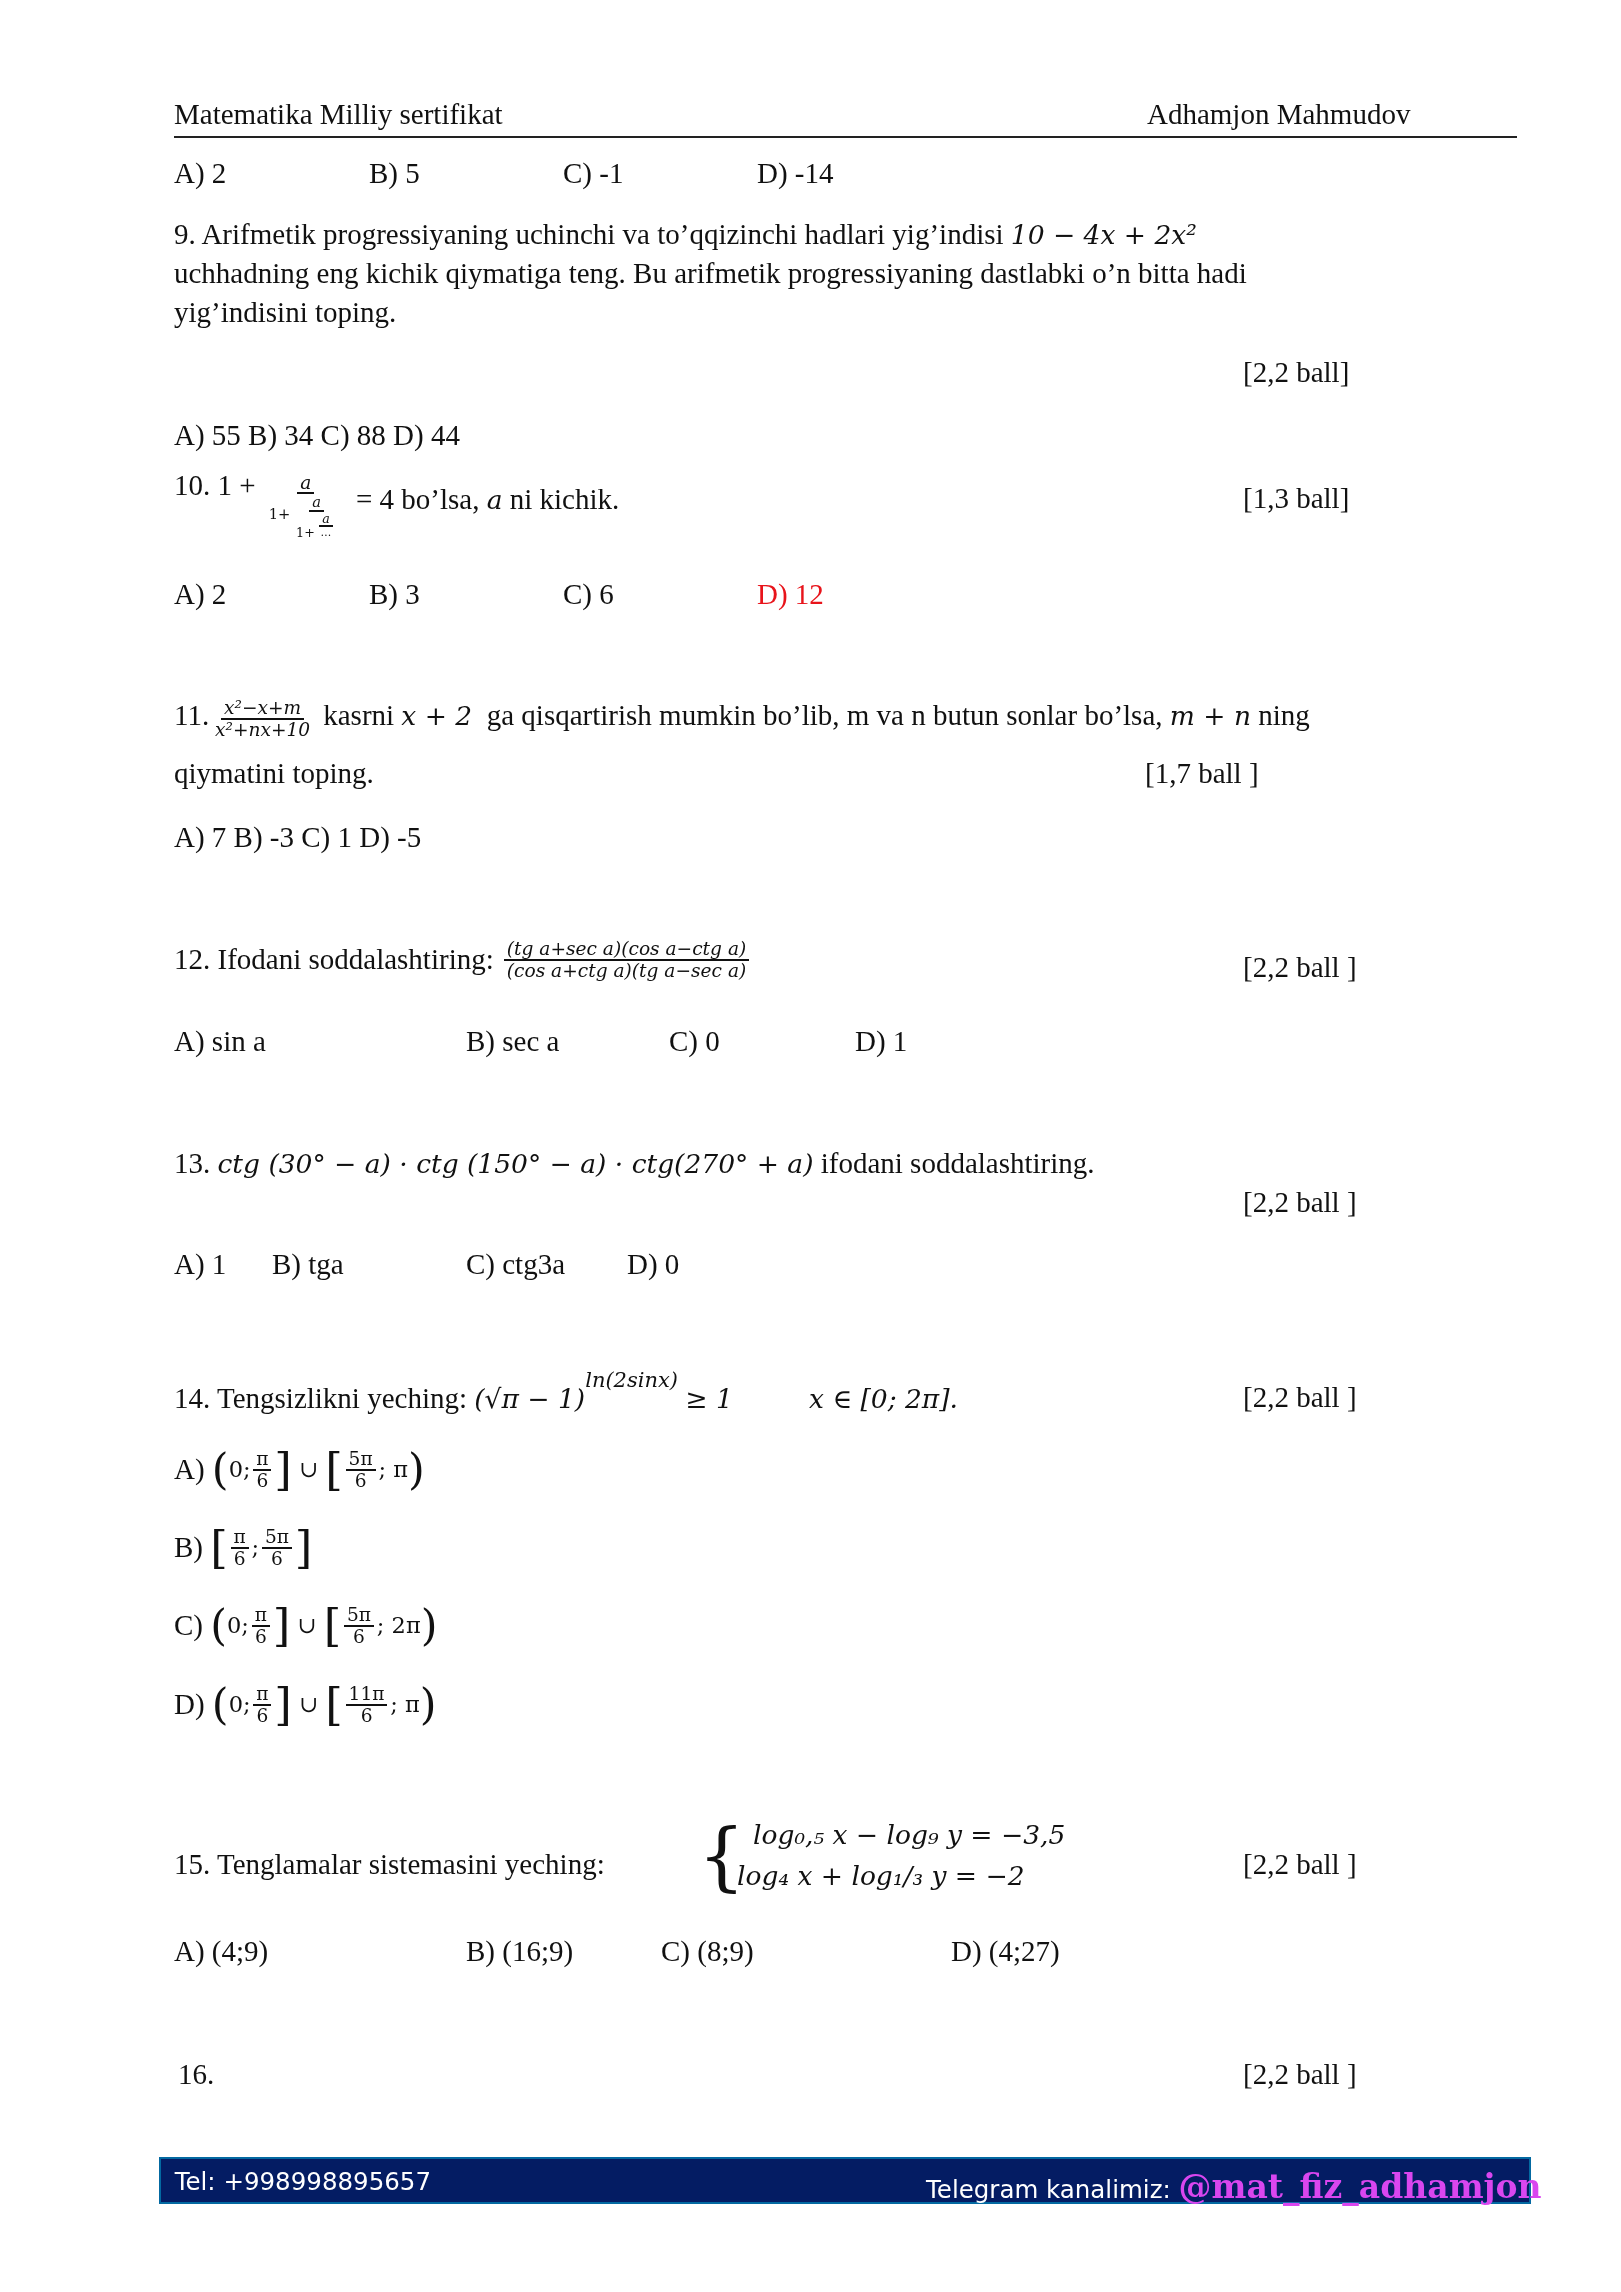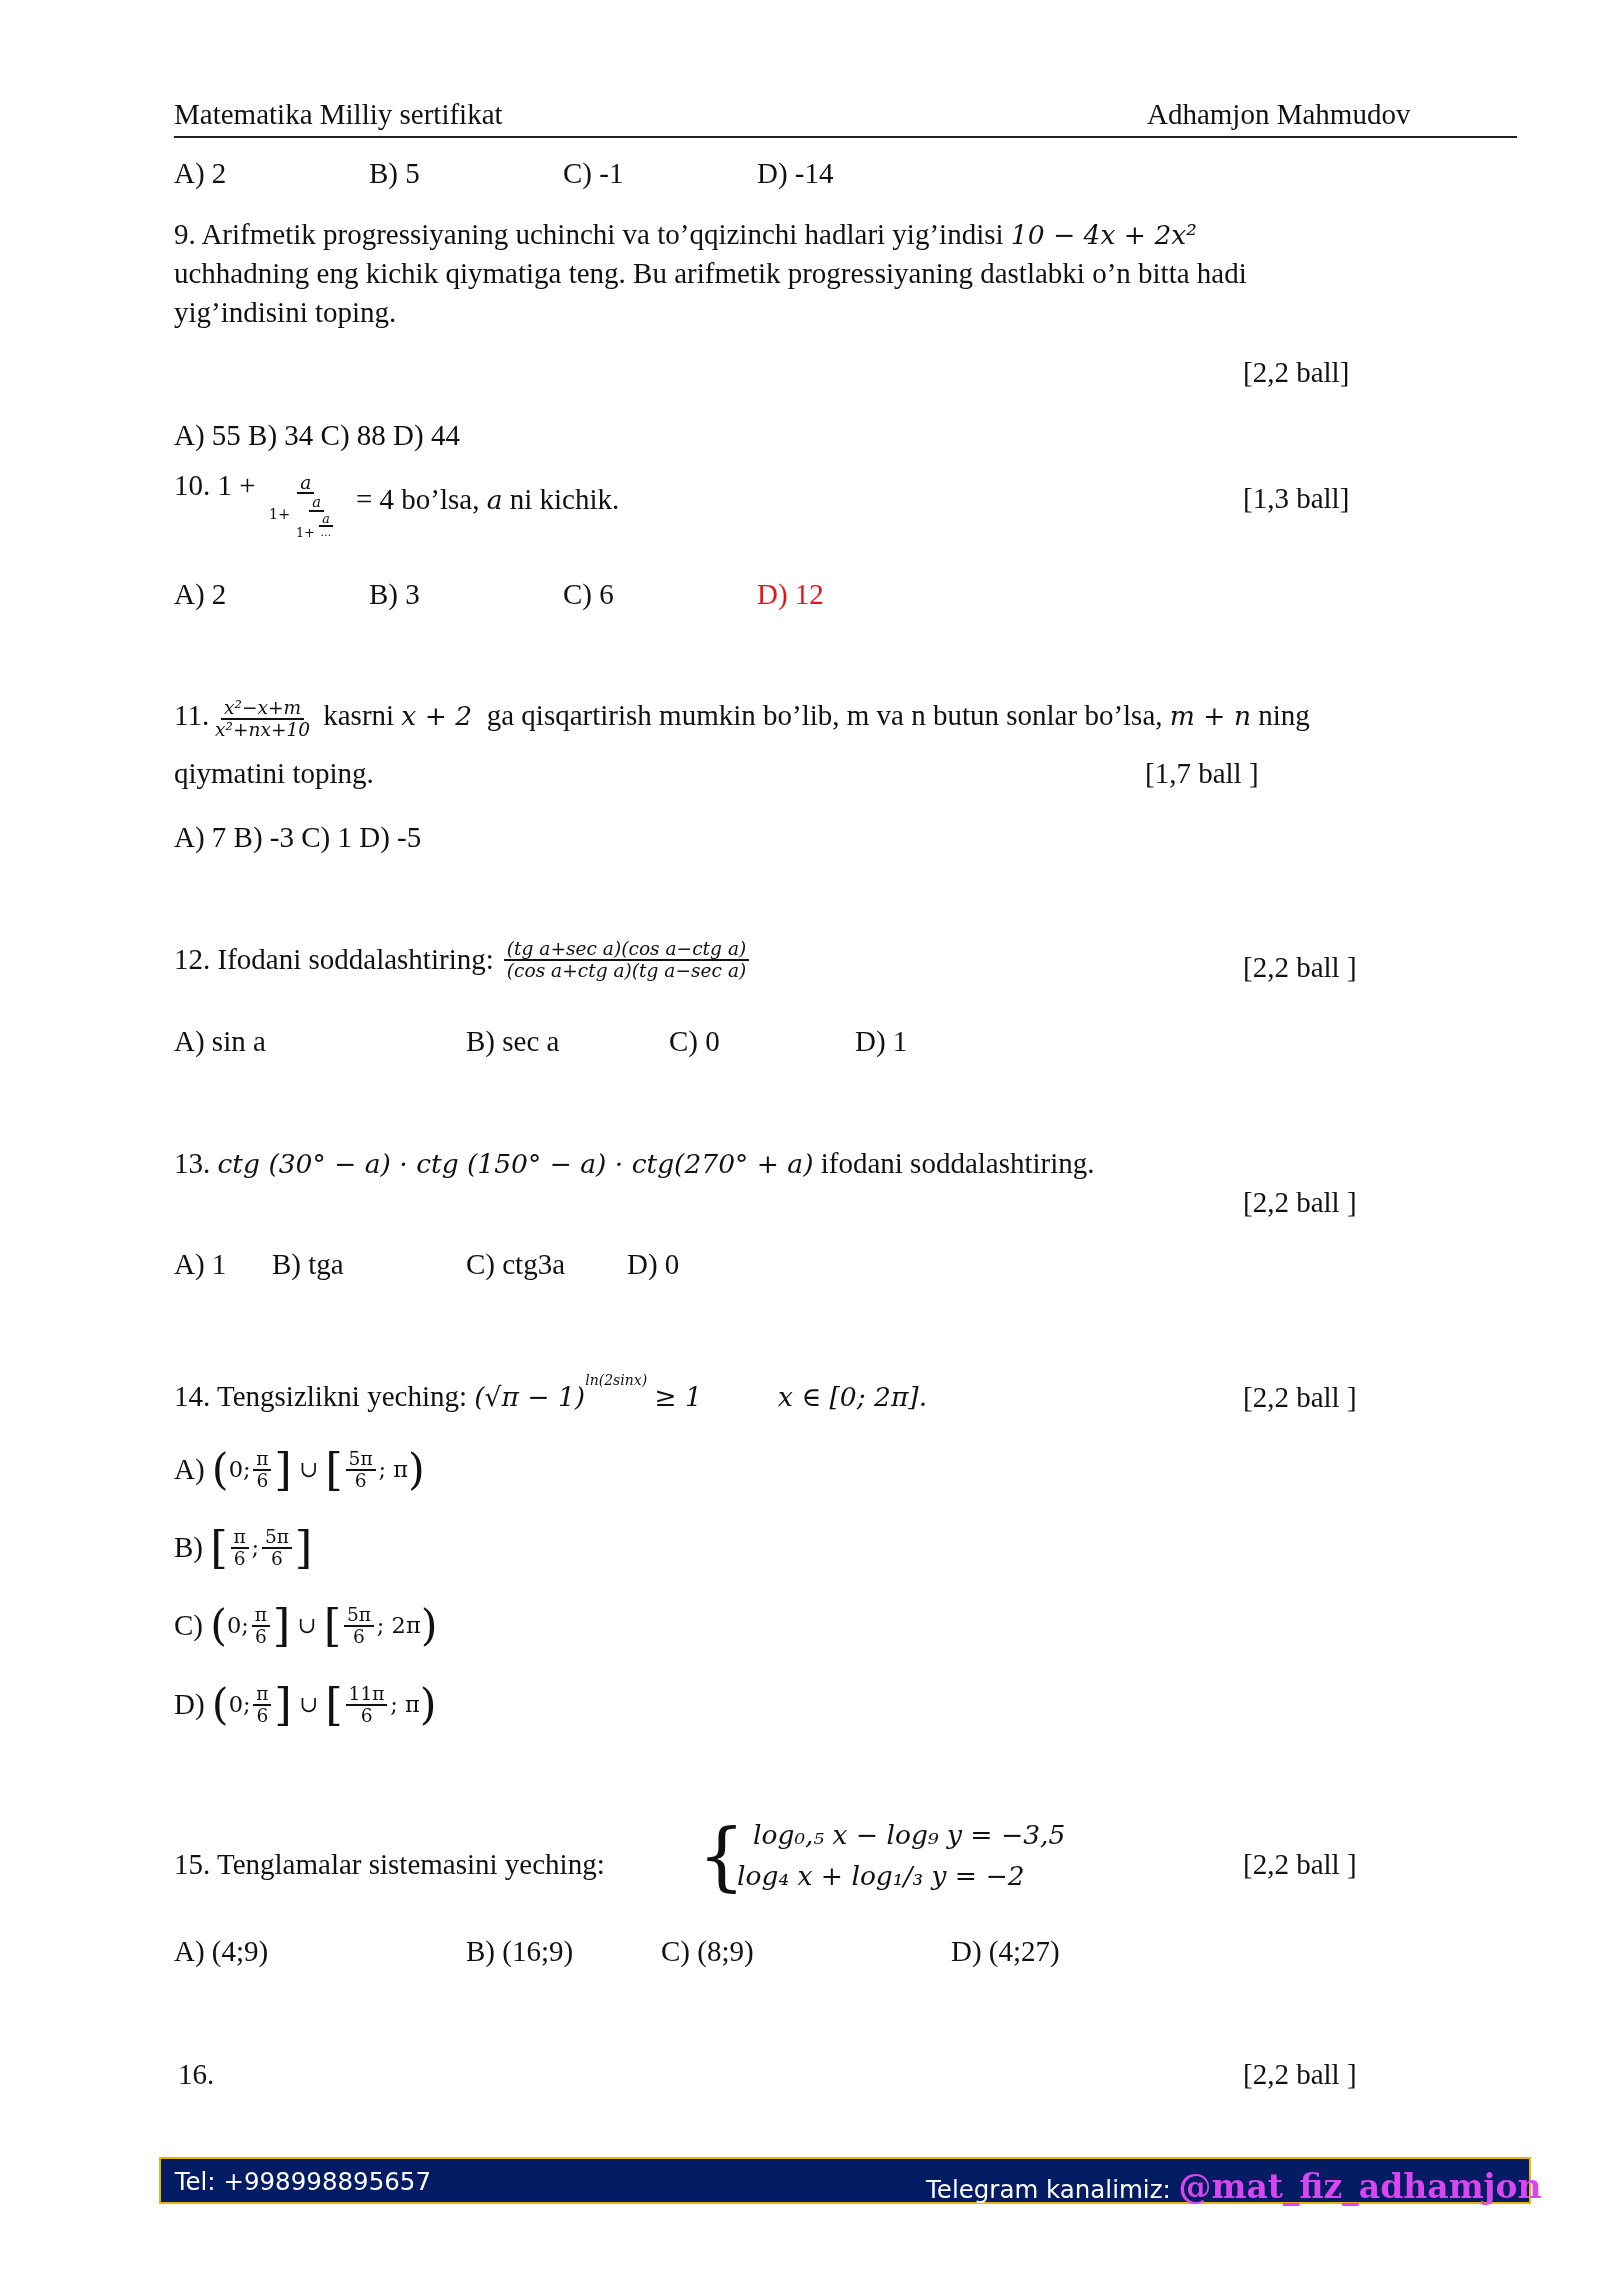--- a/index.html
+++ b/index.html
@@ -14,21 +14,21 @@
   .frac { display: inline-flex; flex-direction: column; align-items: center; vertical-align: middle; margin: 0 2.9px; }
   .frac .num { border-bottom: 2px solid #111; padding: 0 2.9px; line-height: 1.05; }
   .frac .den { padding: 0 2.9px; line-height: 1.05; }
   .small { font-size: 18.6px; font-family: "DejaVu Serif", serif; }
   .tiny { font-size: 14.7px; font-family: "DejaVu Serif", serif; }
   .mid { font-size: 22.5px; font-family: "DejaVu Serif", serif; }
   .paren { font-size: 43px; font-family: "DejaVu Serif", serif; font-weight: 300; vertical-align: middle; }
   .brack { font-size: 45px; font-family: "DejaVu Serif", serif; font-weight: 300; vertical-align: middle; }
   sup, sub { font-size: 17.6px; }
   .footer { position: absolute; left: 159px; top: 2157px; width: 1372px; height: 47px; background: #041c63;
-            border: 2px solid #eab308; box-sizing: border-box; }
+            border: 2px solid #0369a1; box-sizing: border-box; }
   .footer .ft { position: absolute; top: 7.8px; font-family: "DejaVu Sans", "Liberation Sans", sans-serif;
                 font-size: 24.5px; color: #ffffff; white-space: nowrap; }
   .footer .handle { color: #d946ef; font-family: "DejaVu Serif", serif; font-weight: bold; font-size: 33px; }
   .brace { font-size: 74px; font-weight: 100; font-family: "DejaVu Serif", serif; line-height: 74px; }
 </style>
 </head>
 <body>
 
 <div class="abs txt" style="left:174px;top:98px;">Matematika Milliy sertifikat</div>
 <div class="abs txt" style="left:1147px;top:98px;">Adhamjon Mahmudov</div>
@@ -107,21 +107,21 @@
   <span>ifodani soddalashtiring.</span>
 </div>
 <div class="abs txt" style="left:1243px;top:1186px;">[2,2 ball ]</div>
 <div class="abs txt" style="left:174px;top:1248px;">A) 1</div>
 <div class="abs txt" style="left:272px;top:1248px;">B) tga</div>
 <div class="abs txt" style="left:466px;top:1248px;">C) ctg3a</div>
 <div class="abs txt" style="left:627px;top:1248px;">D) 0</div>
 
 <div class="abs txt" style="left:174px;top:1374px;">
   <span>14. Tengsizlikni yeching:</span>
-  <span class="mi">(√π − 1)</span><sup class="mi" style="font-size:14px;position:relative;top:-9.8px;">ln(2sinx)</sup>
+  <span class="mi">(√π − 1)</span><sup class="mi" style="font-size:21px;position:relative;top:-9.8px;">ln(2sinx)</sup>
   <span class="mi">≥ 1</span>
   <span class="mi" style="margin-left:69px;">x ∈ [0; 2π].</span>
 </div>
 <div class="abs txt" style="left:1243px;top:1381px;">[2,2 ball ]</div>
 
 <div class="abs txt" style="left:174px;top:1449px;">
   <span style="vertical-align:middle;">A)</span>
   <span class="paren">(</span><span class="mid" style="vertical-align:middle;">0;</span><span class="frac">
       <span class="num small">π</span>
       <span class="den small">6</span>

